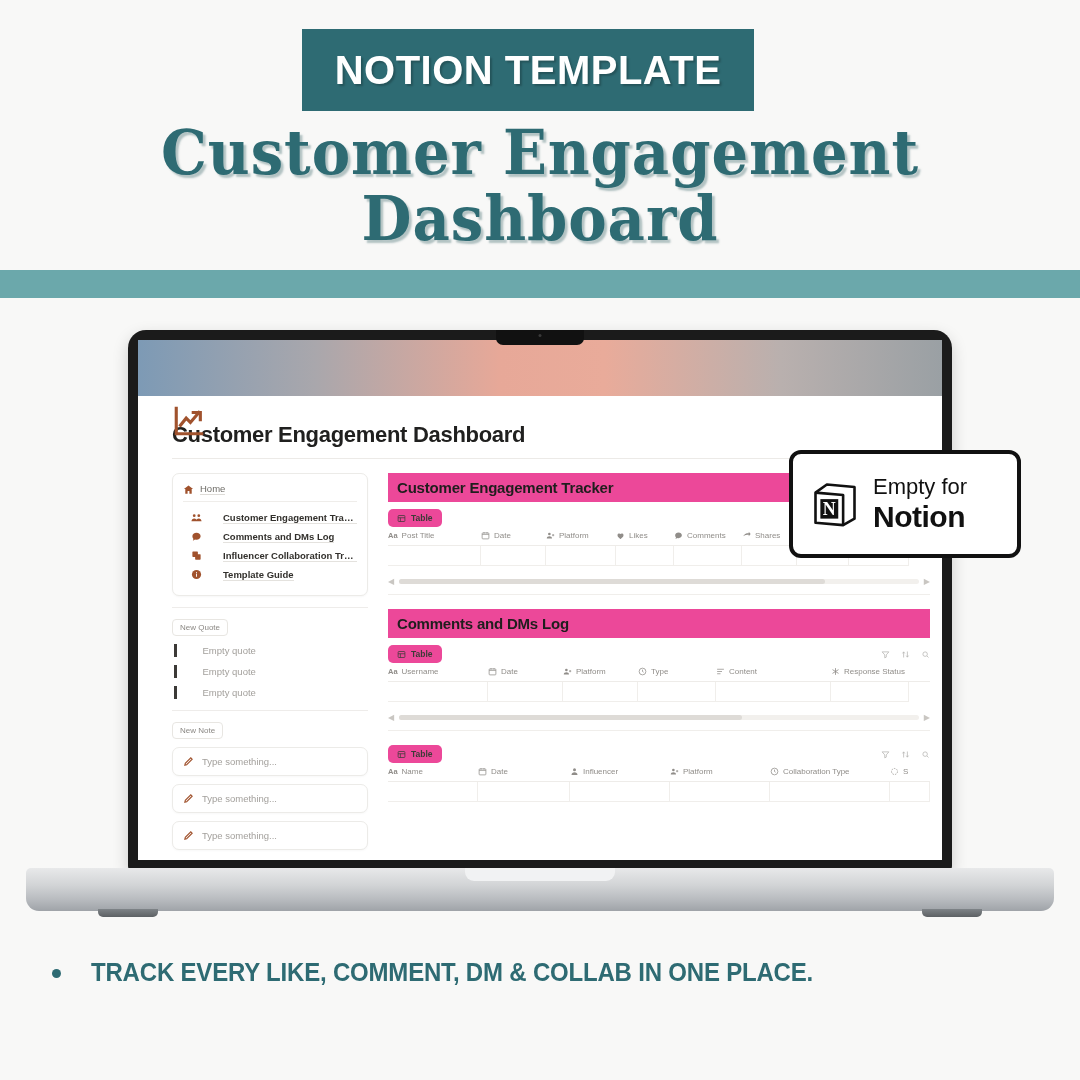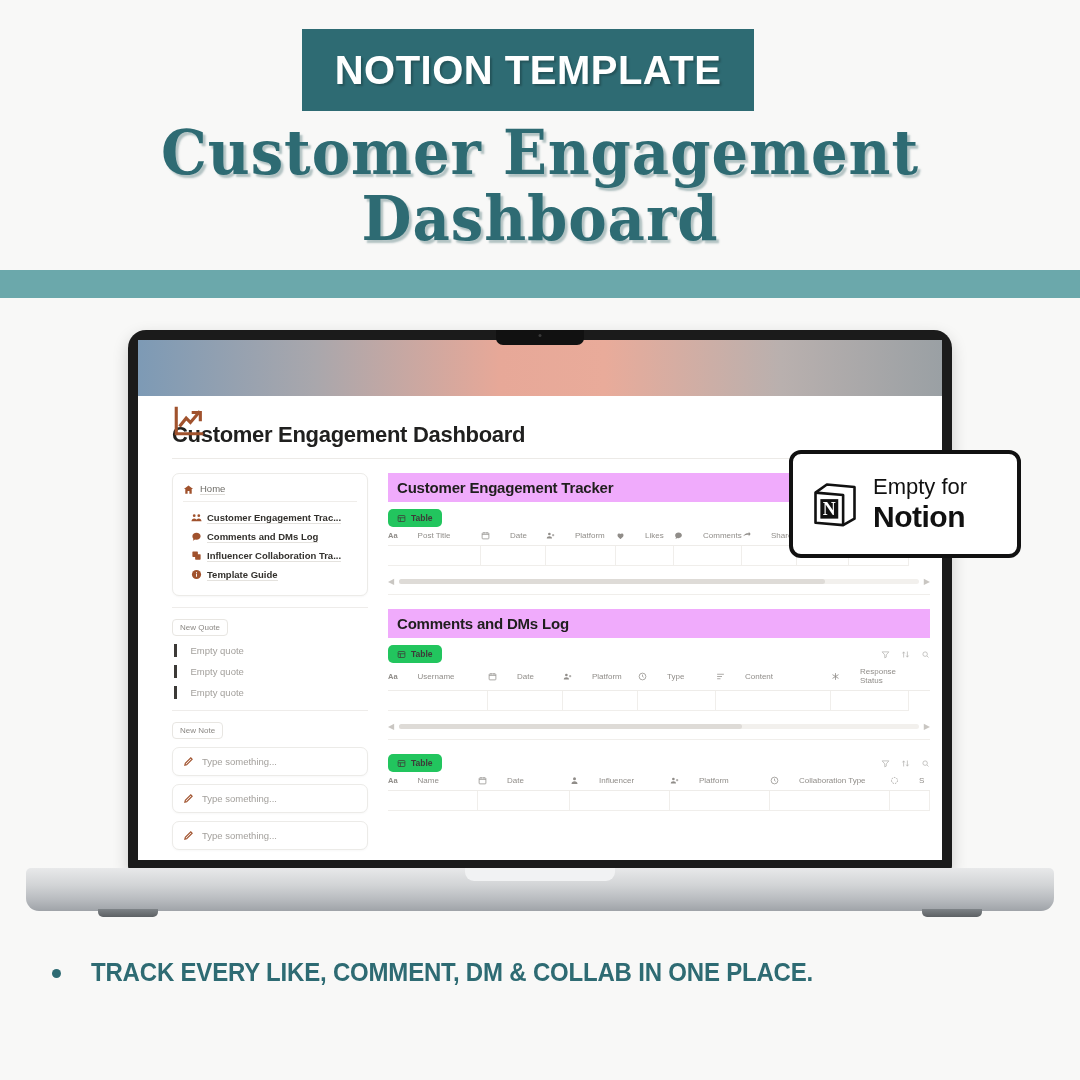--- a/index.html
+++ b/index.html
@@ -116,64 +116,64 @@
 
   
   .nav-card {
     border: 1px solid #ecebe8; border-radius: 7px;
     padding: 9px 10px 11px 10px; background: #fff;
     box-shadow: 0 1px 2px rgba(0,0,0,0.035);
   }
   .nav-home { display: flex; align-items: center; gap: 6px; padding-bottom: 6px; }
   .nav-home-label { font-size: 9.5px; color: #6f6d68; border-bottom: 1px solid #dedcd8; }
   .nav-sep { border-top: 1px solid #efedea; margin: 0 0 6px 0; }
-  .nav-item { display: flex; align-items: center; gap: 5px; padding: 3.5px 0 3.5px 8px; }
+  .nav-item { display: flex; align-items: center; gap: 21px; padding: 3.5px 0 3.5px 8px; }
   .nav-item-label {
     font-size: 9.5px; color: #32302c; font-weight: 600;
     border-bottom: 1px solid #e4e2de; white-space: nowrap;
     overflow: hidden; text-overflow: ellipsis; max-width: 140px;
   }
   .ic { width: 11px; height: 11px; flex: none; display:block; }
 
   .side-sec { margin-top: 11px; }
   .side-rule { border-top: 1px solid #eeecea; margin-bottom: 8px; }
   .chip {
     display: inline-block; font-size: 8px; color: #8b8884;
     border: 1px solid #e8e6e2; border-radius: 4px;
     padding: 3px 7px; background: #fff;
   }
-  .quote-row { display: flex; align-items: center; gap: 14px; margin-top: 8px; padding-left: 2px; }
+  .quote-row { display: flex; align-items: center; gap: 26px; margin-top: 8px; padding-left: 2px; }
   .quote-bar { width: 2.5px; height: 13px; background: #3c3a37; flex: none; }
   .quote-txt { font-size: 9.5px; color: #a3a09c; }
 
   .note-box {
     display: flex; align-items: center; gap: 8px;
     border: 1px solid #ecebe8; border-radius: 7px;
     padding: 8px 10px; margin-top: 8px; background: #fff;
     box-shadow: 0 1px 2px rgba(0,0,0,0.03);
   }
   .note-txt { font-size: 9.5px; color: #a3a09c; }
 
   
   .db { margin-bottom: 14px; }
   .db-title {
-    background: #f0abfc; padding: 6px 9px;
+    background: #ec4899; padding: 6px 9px;
     font-size: 15px; font-weight: bold; color: #1f1e1d;
     letter-spacing: -0.2px;
   }
   .db-bar { display: flex; align-items: center; justify-content: space-between; margin: 7px 0 4px 0; }
   .tab-table {
     display: inline-flex; align-items: center; gap: 5px;
-    background: #22c55e; border-radius: 5px; padding: 4px 9px;
+    background: #ec4899; border-radius: 5px; padding: 4px 9px;
     font-size: 8.5px; font-weight: bold; color: #3d3b38;
   }
   .db-tools { display: flex; align-items: center; gap: 11px; opacity: .45; }
 
   .th-row { display: flex; border-bottom: 1px solid #eeece9; padding-bottom: 5px; }
-  .th { display: flex; align-items: center; gap: 20px; font-size: 8px; color: #908d89; flex: none; }
+  .th { display: flex; align-items: center; gap: 4px; font-size: 8px; color: #908d89; flex: none; }
   .tr-row { display: flex; height: 20px; }
   .td { border-right: 1px solid #f0eeeb; border-bottom: 1px solid #f0eeeb; flex: none; }
 
   .hscroll { margin-top: 11px; display: flex; align-items: center; gap: 5px; }
   .hscroll-track { flex: 1; height: 5px; background: #f2f0ed; border-radius: 3px; position: relative; }
   .hscroll-thumb { position: absolute; left: 0; top: 0; height: 5px; background: #dedbd7; border-radius: 3px; }
   .arr { font-size: 8px; color: #c9c6c2; }
   .db-rule { border-top: 1px solid #f0eeeb; margin-top: 8px; }
 
   

